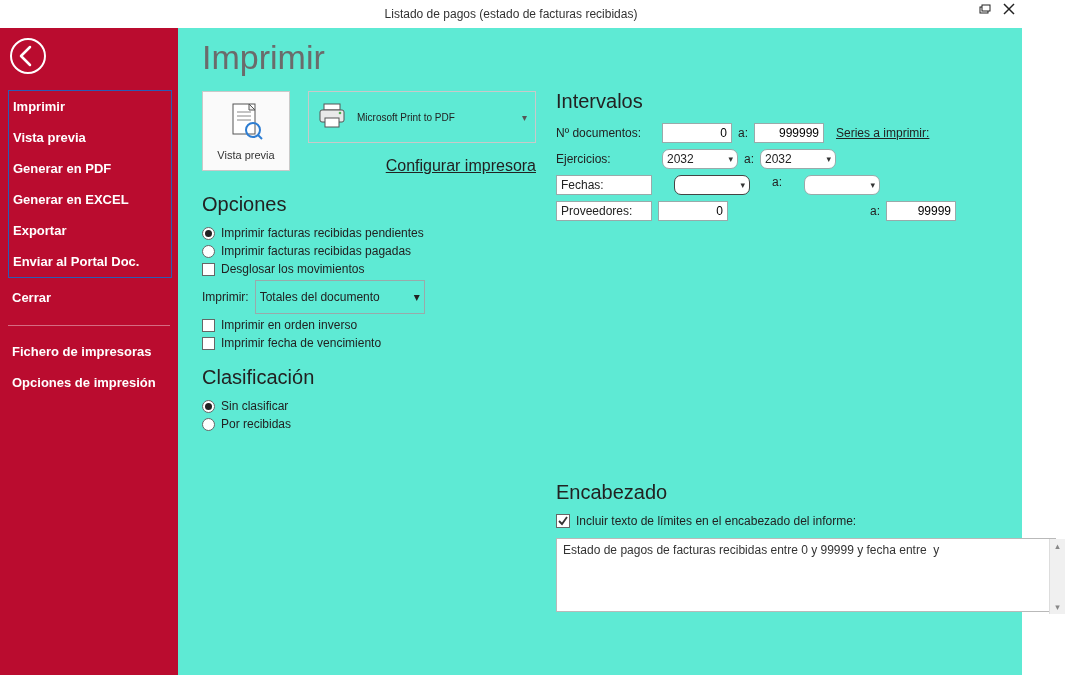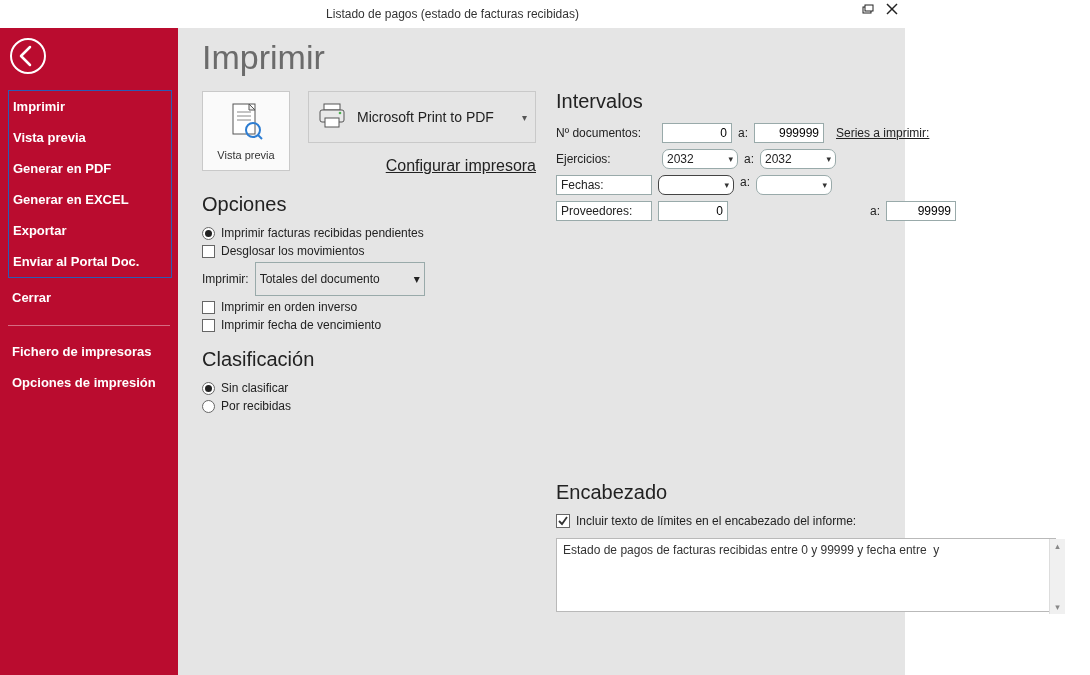--- a/index.html
+++ b/index.html
@@ -1,17 +1,17 @@
 <!DOCTYPE html>
 <html><head>
 <meta charset="utf-8">
 <style>
   * { box-sizing: border-box; }
   html, body { margin: 0; padding: 0; font-family: "Segoe UI", Tahoma, sans-serif; font-size: 13px; color: #222; background: #fff; }
-  .app { width: 905px; height: 675px; display: flex; position: relative; background: #e5e5e5; }
+  .app { width: 1022px; height: 675px; display: flex; position: relative; background: #5eead4; }
   
   .titlebar { position: absolute; top: 0; left: 0; right: 0; height: 28px; display: flex; align-items: center; justify-content: center; background: #fff; z-index: 5; }
   .title-text { font-size: 12px; color: #333; }
   .win-controls { position: absolute; right: 6px; top: 2px; display: flex; gap: 10px; }
   .win-btn { width: 14px; height: 14px; display: flex; align-items: center; justify-content: center; cursor: default; }
   
   .sidebar { width: 178px; background: #ba0c2f; color: #fff; padding-top: 28px; display: flex; flex-direction: column; }
   .back-btn { margin: 8px 0 14px 8px; width: 40px; height: 40px; }
   .side-group { padding: 0 6px 2px 8px; }
   .side-box { border: 1px solid #2a5bb5; background: #ba0c2f; }
@@ -19,21 +19,21 @@
   .side-divider { border-top: 1px solid rgba(255,255,255,0.4); margin: 10px 8px; }
   
   .main { flex: 1; padding: 38px 24px 10px 24px; display: flex; flex-direction: column; overflow: hidden; }
   h1.page-title { margin: 0 0 14px 0; font-size: 34px; font-weight: 300; color: #6b6b6b; }
   .row-top { display: flex; gap: 18px; align-items: flex-start; }
   .preview-tile { width: 88px; height: 80px; border: 1px solid #c9c9c9; background: #fafafa; display: flex; flex-direction: column; align-items: center; justify-content: center; gap: 4px; cursor: pointer; }
   .preview-tile .lbl { font-size: 11px; color: #333; }
   .printer-select { flex: 0 0 228px; }
   .printer-box { border: 1px solid #c9c9c9; height: 52px; display: flex; align-items: center; padding: 4px 8px; gap: 10px; cursor: pointer; position: relative; }
   .printer-box .caret { position: absolute; right: 8px; top: 50%; transform: translateY(-50%); font-size: 10px; color: #555; }
-  .printer-name { font-size: 14px; color: #222; }
+  .printer-name { font-size: 10px; color: #222; }
   .cfg-link { display: block; text-align: right; margin-top: 14px; font-size: 16px; color: #222; text-decoration: underline; cursor: pointer; }
   
   .right-col { position: absolute; left: 556px; top: 90px; width: 510px; }
   h2.section { font-size: 20px; font-weight: 400; color: #222; margin: 0 0 10px 0; }
   .lab { text-align: left; }
   .lab.boxed { border: 1px solid #9aa; padding: 2px 4px; background: #fff; }
   input.num, .combo { border: 1px solid #9aa; height: 20px; font-size: 12px; padding: 0 4px; background: #fff; }
   input.num { text-align: right; width: 70px; }
   .combo { display: flex; align-items: center; justify-content: space-between; width: 76px; padding: 0 4px; cursor: pointer; border-radius: 7px; }
   .combo .cv { flex: 1; }
@@ -143,20 +143,24 @@
       </div>
     </div>
 
     <div class="left-col">
       <h2 class="section">Opciones</h2>
       <div class="opt-row">
         <span class="radio checked"></span>
         <span>Imprimir facturas recibidas pendientes</span>
       </div>
       <div class="opt-row">
+        <span class="radio"></span>
+        <span>Imprimir facturas recibidas pagadas</span>
+      </div>
+      <div class="opt-row">
         <span class="check"></span>
         <span>Desglosar los movimientos</span>
       </div>
       <div class="opt-row">
         <span>Imprimir:</span>
         <div class="combo-wide">
           <span>Totales del documento</span>
           <span class="dd">▾</span>
         </div>
       </div>
@@ -199,21 +203,21 @@
           <span class="cv">2032</span>
           <span class="dd">▾</span>
         </div>
         <span class="a-lbl">a:</span>
         <div class="combo">
           <span class="cv">2032</span>
           <span class="dd">▾</span>
         </div>
       </div>
 
-      <div style="display:flex; gap:6px; font-size:12px; margin-bottom:6px;">
+      <div style="display:flex; gap:22px; font-size:12px; margin-bottom:6px;">
         <span style="width:96px;" class="lab boxed">Fechas:</span>
         <div class="combo" style="border-color:#444;">
           <span class="cv"></span>
           <span class="dd">▾</span>
         </div>
         <span class="a-lbl">a:</span>
         <div class="combo">
           <span class="cv"></span>
           <span class="dd">▾</span>
         </div>

